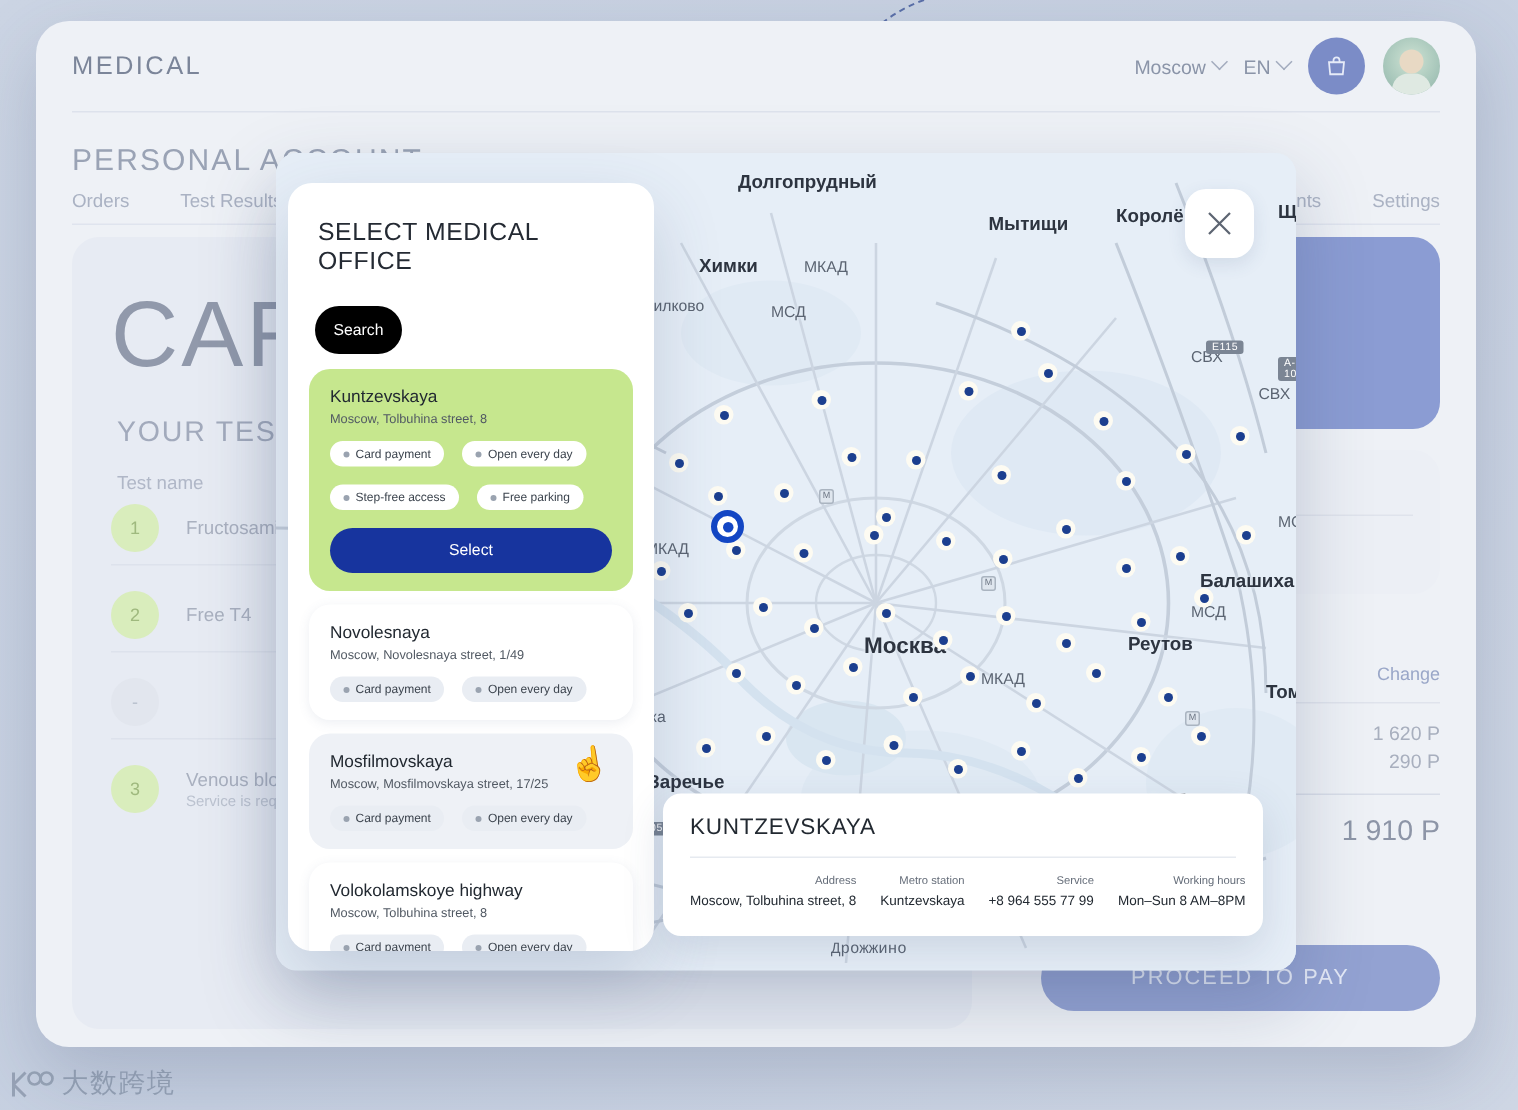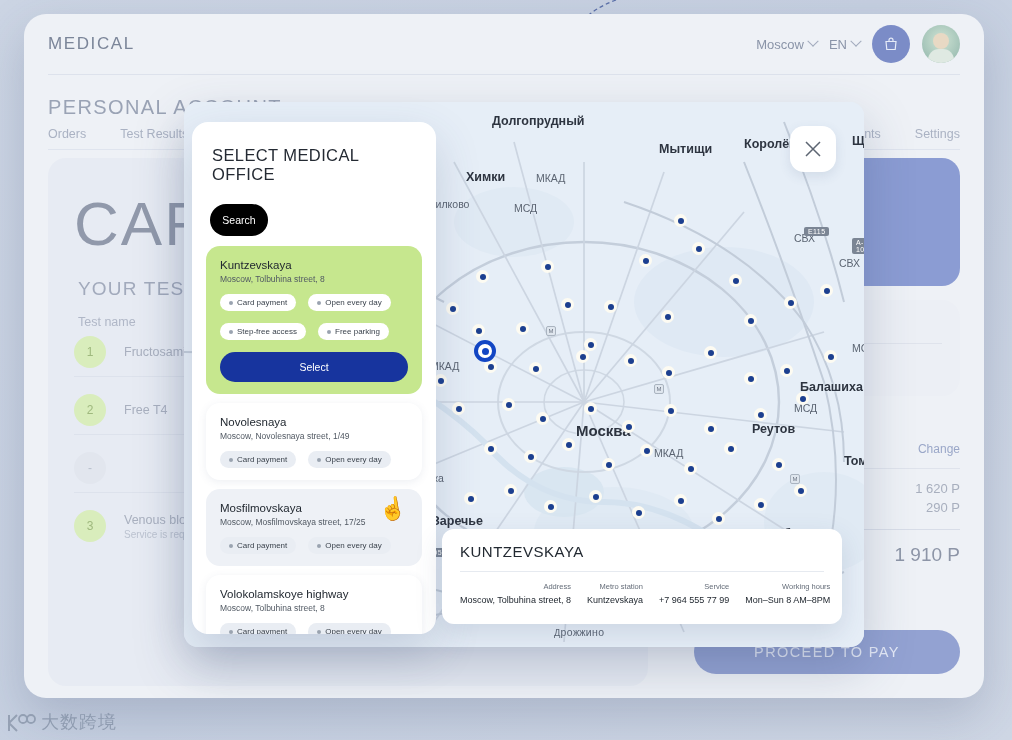--- a/index.html
+++ b/index.html
@@ -660,21 +660,21 @@
           <div class="info-col">
             <div class="info-lbl">Address</div>
             <div class="info-val">Moscow, Tolbuhina street, 8</div>
           </div>
           <div class="info-col">
             <div class="info-lbl">Metro station</div>
             <div class="info-val">Kuntzevskaya</div>
           </div>
           <div class="info-col">
             <div class="info-lbl">Service</div>
-            <div class="info-val">+7 964 555 77 99</div>
+            <div class="info-val">+8 964 555 77 99</div>
           </div>
           <div class="info-col">
             <div class="info-lbl">Working hours</div>
             <div class="info-val">Mon–Sun 8 AM–8PM</div>
           </div>
         </div>
     </div>
 
   </div>
 

